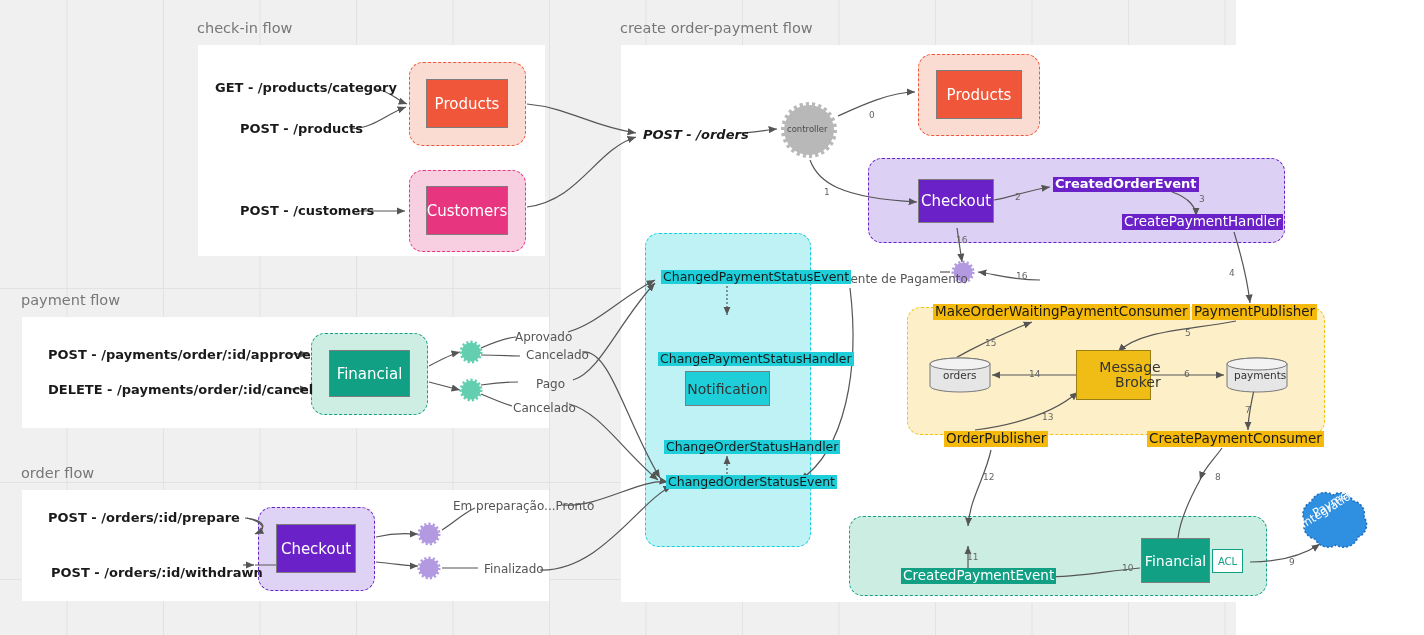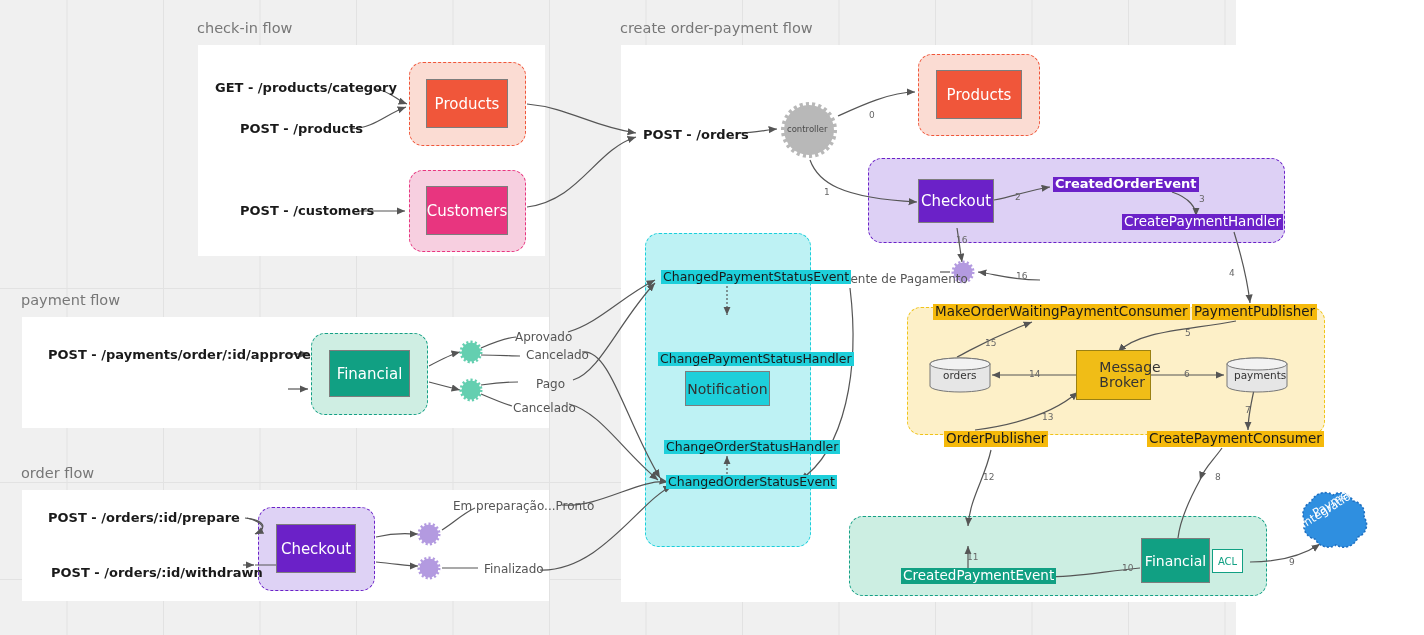--- a/index.html
+++ b/index.html
@@ -258,20 +258,21 @@
   <div class="endpoint" style="left:240px; top:203px;">POST - /customers</div>
 
   <div class="boxnode b-products" style="left:426px; top:79px; width:82px; height:49px; font-size:15px;">
     <span>Products</span>
   </div>
   <div class="boxnode b-customers" style="left:426px; top:186px; width:82px; height:49px; font-size:15px;">
     <span>Customers</span>
   </div>
 
   <div class="endpoint" style="left:48px; top:347px;">POST - /payments/order/:id/approve</div>
+  <div class="endpoint" style="left:48px; top:382px;">DELETE - /payments/order/:id/cancel</div>
 
   <div class="boxnode b-financial" style="left:329px; top:350px; width:81px; height:47px; font-size:15px;">
     <span>Financial</span>
   </div>
 
   <svg class="gear" style="left:458px; top:339px; width:26px; height:26px;" viewBox="0 0 26 26">
     <circle cx="13" cy="13" r="9.5" fill="#64cfb0" stroke="#64cfb0" stroke-width="4" stroke-dasharray="2,2"></circle>
   </svg>
   <svg class="gear" style="left:458px; top:377px; width:26px; height:26px;" viewBox="0 0 26 26">
     <circle cx="13" cy="13" r="9.5" fill="#64cfb0" stroke="#64cfb0" stroke-width="4" stroke-dasharray="2,2"></circle>
@@ -292,21 +293,21 @@
   <svg class="gear" style="left:416px; top:521px; width:26px; height:26px;" viewBox="0 0 26 26">
     <circle cx="13" cy="13" r="9.5" fill="#b39ae0" stroke="#b39ae0" stroke-width="4" stroke-dasharray="2,2"></circle>
   </svg>
   <svg class="gear" style="left:416px; top:555px; width:26px; height:26px;" viewBox="0 0 26 26">
     <circle cx="13" cy="13" r="9.5" fill="#b39ae0" stroke="#b39ae0" stroke-width="4" stroke-dasharray="2,2"></circle>
   </svg>
 
   <div class="edgelabel" style="left:453px; top:499px;">Em preparação...Pronto</div>
   <div class="edgelabel" style="left:484px; top:562px;">Finalizado</div>
 
-  <div class="endpoint" style="left:643px; top:127px;">POST - /orders</div>
+  <div class="endpoint" style="left:643px; top:127px;font-style:italic;">POST - /orders</div>
 
   <svg class="gear" style="left:778px; top:99px; width:62px; height:62px;" viewBox="0 0 62 62">
     <circle cx="31" cy="31" r="25" fill="#b8b8b8" stroke="#b8b8b8" stroke-width="6" stroke-dasharray="3,3"></circle>
   </svg>
   <div class="gear-label" style="left:787px; top:124px;">controller</div>
 
   <div class="boxnode b-products" style="left:936px; top:70px; width:86px; height:49px; font-size:15px;">
     <span>Products</span>
   </div>
 
@@ -321,21 +322,21 @@
     <circle cx="13" cy="13" r="9.5" fill="#b39ae0" stroke="#b39ae0" stroke-width="4" stroke-dasharray="2,2"></circle>
   </svg>
   <div class="edgelabel" style="left:821px; top:272px;">Pendente de Pagamento</div>
 
   <div class="tag t-yellow" style="left:933px; top:304px; font-size:13.5px;">MakeOrderWaitingPaymentConsumer</div>
   <div class="tag t-yellow" style="left:1192px; top:304px; font-size:13.5px;">PaymentPublisher</div>
   <div class="tag t-yellow" style="left:944px; top:431px; font-size:13.5px;">OrderPublisher</div>
   <div class="tag t-yellow" style="left:1147px; top:431px; font-size:13.5px;">CreatePaymentConsumer</div>
 
   <div class="boxnode b-broker" style="left:1076px; top:350px; width:75px; height:50px; font-size:14px; flex-direction:column; line-height:1.05;">
-    <span style="text-align:left;padding-left:33px;">Message Broker</span>
+    <span style="text-align:right;padding-left:33px;">Message Broker</span>
   </div>
 
   <svg class="db" style="left:929px; top:357px; width:62px; height:36px;" viewBox="0 0 62 36">
     <path d="M1,7 a30,6 0 0 1 60,0 v22 a30,6 0 0 1 -60,0 z" fill="#e6e6e6" stroke="#777" stroke-width="1"></path>
     <ellipse cx="31" cy="7" rx="30" ry="6" fill="#f2f2f2" stroke="#777" stroke-width="1"></ellipse>
   </svg>
   <div class="db-label" style="left:943px; top:369px;">orders</div>
 
   <svg class="db" style="left:1226px; top:357px; width:62px; height:36px;" viewBox="0 0 62 36">
     <path d="M1,7 a30,6 0 0 1 60,0 v22 a30,6 0 0 1 -60,0 z" fill="#e6e6e6" stroke="#777" stroke-width="1"></path>

